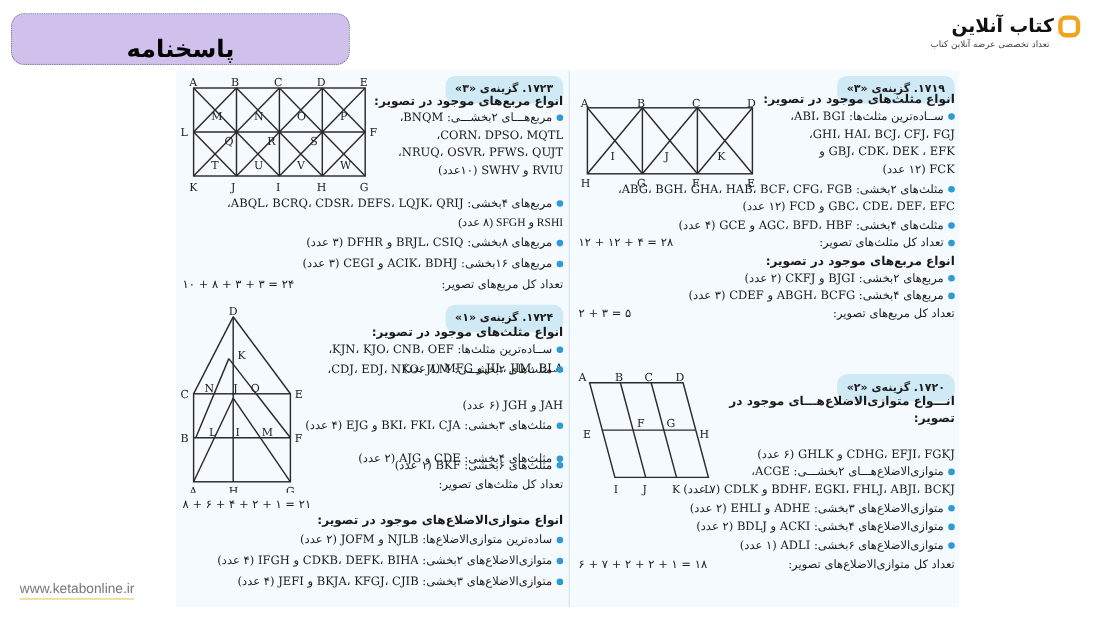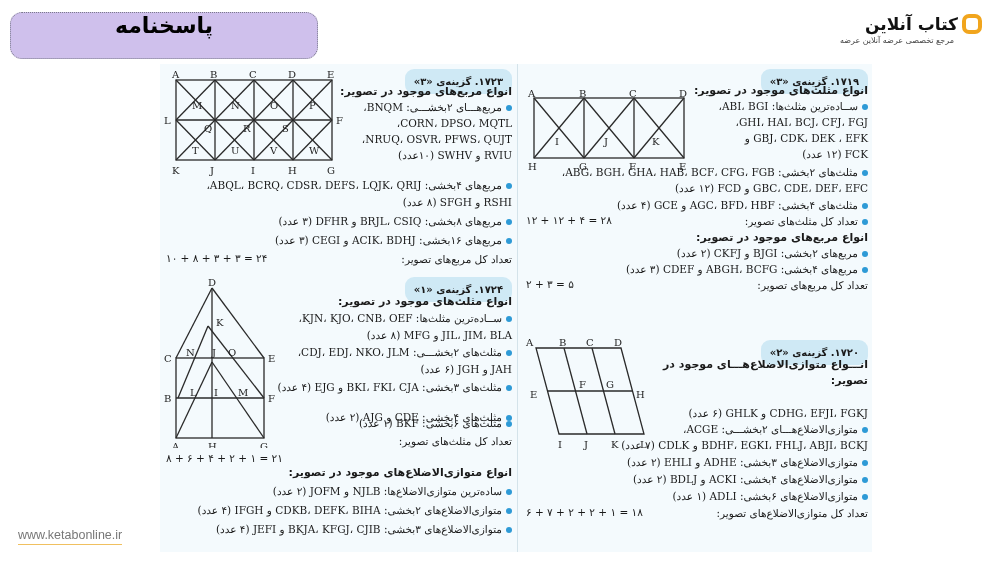--- a/index.html
+++ b/index.html
@@ -2,21 +2,21 @@
 <html><head>
   <meta charset="utf-8">
   <style>
     * { margin: 0; padding: 0; box-sizing: border-box; }
     html, body { width: 1000px; height: 562px; overflow: hidden; background: #ffffff; }
     body { position: relative; font-family: "DejaVu Sans", sans-serif; color: #1a1a1a; }
 
     .title-pill {
       position: absolute; left: 10px; top: 12px; width: 308px; height: 47px;
       background: #cfc0ec; border: 1px dotted #7a7a8a; border-radius: 12px;
-      display: flex; align-items: flex-start; justify-content: center;
+      display: flex; align-items: flex-end; justify-content: center;
     }
     .title-pill span { font-family: "DejaVu Sans", sans-serif; font-weight: bold; font-size: 22px; color: #000; direction: rtl; }
 
     .logo { position: absolute; right: 18px; top: 14px; width: 170px; height: 44px; direction: rtl; }
     .logo .logo-row { display: flex; align-items: center; justify-content: flex-start; gap: 4px; }
     .logo .logo-mark {
       width: 20px; height: 20px; border: 4px solid #f1a51d; border-radius: 7px; position: relative;
     }
     .logo .logo-name { font-size: 17px; font-weight: bold; color: #111; }
     .logo .logo-sub { font-size: 8px; color: #444; margin-top: 2px; padding-right: 28px; }
@@ -58,21 +58,21 @@
 
 <div class="title-pill">
   <span>پاسخنامه</span>
 </div>
 
 <div class="logo">
   <div class="logo-row">
     <div class="logo-mark"></div>
     <span class="logo-name">کتاب آنلاین</span>
   </div>
-  <div class="logo-sub">مرجع تخصصی عرضه آنلاین عرضه</div>
+  <div class="logo-sub">تعداد تخصصی عرضه آنلاین کتاب</div>
 </div>
 
 <div class="page">
   <div class="divider"></div>
 
   <div class="col col-right">
 
     <div class="q-badge" style="right:4px; top:5px;">۱۷۱۹. گزینه‌ی «۳»</div>
 
     <svg style="position:absolute; left:2px; top:24px;" width="172" height="84">
@@ -200,21 +200,21 @@
         <text x="165" y="106">G</text>
     </svg>
 
     <div class="rtl-text bold" style="right:4px; top:20px;">انواع مربع‌های موجود در تصویر:</div>
     <div class="rtl-text bullet" style="right:4px; top:36px;">مربع‌هـــای ۲بخشـــی: BNQM،</div>
     <div class="rtl-text" style="right:4px; top:52px;">CORN، DPSO، MQTL،</div>
     <div class="rtl-text" style="right:4px; top:68px;">NRUQ، OSVR، PFWS، QUJT،</div>
     <div class="rtl-text" style="right:4px; top:84px;">RVIU و SWHV (۱۰عدد)</div>
 
     <div class="rtl-text bullet" style="right:4px; top:114px;">مربع‌های ۴بخشی: ABQL، BCRQ، CDSR، DEFS، LQJK، QRIJ،</div>
-    <div class="rtl-text" style="right:4px; top:131px;">RSHI و SFGH (۸ عدد)</div>
+    <div class="rtl-text" style="right:4px; top:131px;font-family:Liberation Serif, serif;">RSHI و SFGH (۸ عدد)</div>
     <div class="rtl-text bullet" style="right:4px; top:150px;">مربع‌های ۸بخشی: BRJL، CSIQ و DFHR (۳ عدد)</div>
     <div class="rtl-text bullet" style="right:4px; top:169px;">مربع‌های ۱۶بخشی: ACIK، BDHJ و CEGI (۳ عدد)</div>
     <div class="rtl-text" style="right:4px; top:188px;">تعداد کل مربع‌های تصویر:</div>
     <div class="ltr-sum" style="left:6px; top:188px;">۱۰ + ۸ + ۳ + ۳ = ۲۴</div>
 
     <div class="q-badge" style="right:4px; top:213px;">۱۷۲۴. گزینه‌ی «۱»</div>
 
     <svg style="position:absolute; left:4px; top:214px;" width="112" height="170">
       <line x1="48" y1="10" x2="12" y2="80"></line>
         <line x1="48" y1="10" x2="100" y2="80"></line>
@@ -238,21 +238,21 @@
         <text x="74" y="118">M</text>
         <text x="104" y="124">F</text>
       <text x="8" y="172">A</text>
         <text x="44" y="172">H</text>
         <text x="96" y="172">G</text>
     </svg>
 
     <div class="rtl-text bold" style="right:4px; top:230px;">انواع مثلث‌های موجود در تصویر:</div>
     <div class="rtl-text bullet" style="right:4px; top:247px;">ســاده‌ترین مثلث‌ها: KJN، KJO، CNB، OEF،</div>
     <div class="rtl-text" style="right:4px; top:264px;">JIL، JIM، BLA و MFG (۸ عدد)</div>
-    <div class="rtl-text bullet" style="right:4px; top:281px;">مثلث‌های ۲بخشـــی: CDJ، EDJ، NKO، JLM،</div>
+    <div class="rtl-text bullet" style="right:4px; top:265px;">مثلث‌های ۲بخشـــی: CDJ، EDJ، NKO، JLM،</div>
     <div class="rtl-text" style="right:4px; top:298px;">JAH و JGH (۶ عدد)</div>
     <div class="rtl-text bullet" style="right:4px; top:316px;">مثلث‌های ۳بخشی: BKI، FKI، CJA و EJG (۴ عدد)</div>
     <div class="rtl-text bullet" style="right:4px; top:334px;margin-top:12px;">مثلث‌های ۴بخشی: CDE و AJG (۲ عدد)</div>
     <div class="rtl-text bullet" style="right:4px; top:352px;">مثلث‌های ۶بخشی: BKF (۱ عدد)</div>
     <div class="rtl-text" style="right:4px; top:370px;">تعداد کل مثلث‌های تصویر:</div>
     <div class="ltr-sum" style="left:6px; top:388px;">۸ + ۶ + ۴ + ۲ + ۱ = ۲۱</div>
 
     <div class="rtl-text bold" style="right:4px; top:401px;">انواع متوازی‌الاضلاع‌های موجود در تصویر:</div>
     <div class="rtl-text bullet" style="right:4px; top:420px;">ساده‌ترین متوازی‌الاضلاع‌ها: NJLB و JOFM (۲ عدد)</div>
     <div class="rtl-text bullet" style="right:4px; top:439px;">متوازی‌الاضلاع‌های ۲بخشی: CDKB، DEFK، BIHA و IFGH (۴ عدد)</div>

